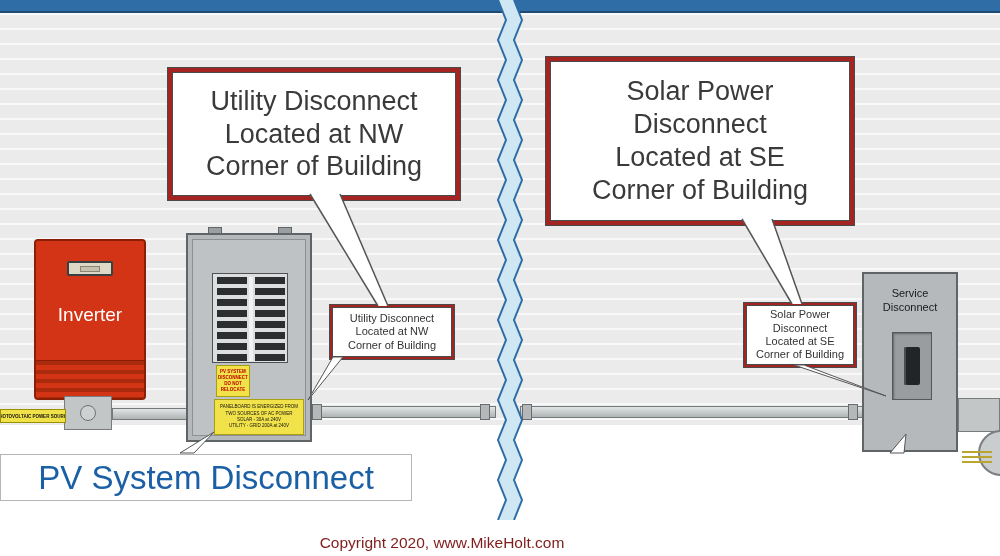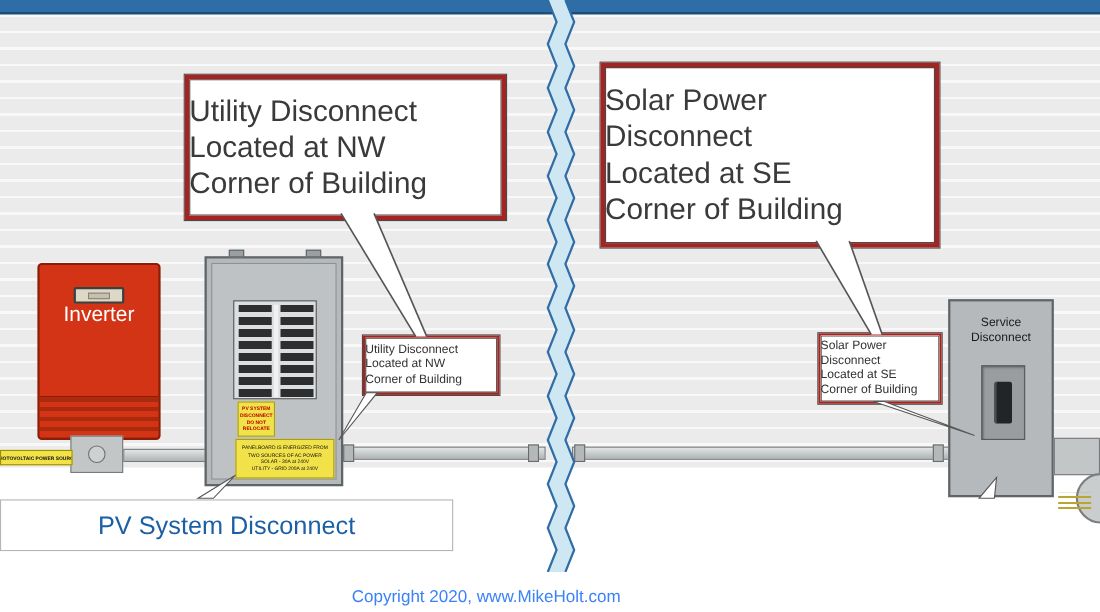--- a/index.html
+++ b/index.html
@@ -25,21 +25,21 @@
   .coupling { width:10px; height:16px; top:404px; background:#b4b8b9; border:1px solid #686c6e; z-index:4; }
 
   
   .inverter {
     left:34px; top:239px; width:112px; height:161px; z-index:3;
     background:#d23415; border:2px solid #8c1e06; border-radius:4px;
     display:flex; flex-direction:column; align-items:center;
   }
   .inv-display { margin-top:20px; width:46px; height:15px; background:#ded8c6; border:2px solid #394042; border-radius:2px; display:flex; align-items:center; justify-content:center; }
   .inv-display-inner { width:20px; height:6px; background:#c6c0ae; border:1px solid #8a8478; }
-  .inv-label { color:#ffffff; font-size:19px; }
+  .inv-label { margin-top:28px; color:#ffffff; font-size:19px; }
   .inv-fins { position:absolute; left:0; right:0; bottom:0; height:38px; border-top:1px solid #8c1e06;
     background:repeating-linear-gradient(to bottom, #aa2a0e 0 4px, #d23415 4px 9px); border-radius:0 0 3px 3px; }
 
   .junction { left:64px; top:396px; width:48px; height:34px; background:#c2c6c7; border:1px solid #787c7e; z-index:4; }
   .knob { position:absolute; left:15px; top:8px; width:16px; height:16px; border-radius:50%; background:#cdd1d2; border:1px solid #6f7375; }
 
   .pv-strip { left:0; top:409px; width:66px; height:14px; background:#f2e24a; border:1px solid #9a8f00; z-index:5;
     display:flex; align-items:center; justify-content:center; font-size:4.5px; font-weight:bold; color:#111; white-space:nowrap; overflow:hidden; }
 
   
@@ -64,38 +64,38 @@
   .handle { position:absolute; left:11px; top:14px; width:16px; height:38px; background:#222527; border-radius:2px; box-shadow:inset 2px 0 0 #4a4e52; }
 
   
   .meter-elbow { left:958px; top:398px; width:42px; height:34px; background:#c2c6c7; border:1px solid #787c7e; z-index:3; }
   .meter-ring { left:978px; top:430px; width:46px; height:46px; border-radius:50%; background:#c9cdcd; border:2px solid #7a7e80; z-index:3; }
   .scribble { left:962px; top:448px; width:30px; height:16px; z-index:4;
     background:repeating-linear-gradient(to bottom, transparent 0 3px, #b9a52f 3px 5px); }
 
   
   .caption { top:454px; height:47px; background:#ffffff; border:1px solid #b5b5b5; z-index:20;
-    display:flex; align-items:center; justify-content:center; font-size:23px; color:#1b5fa5;text-align:center; }
+    display:flex; align-items:center; justify-content:center; font-size:33px; color:#1b5fa5;text-align:center; }
   .cap-left { left:0; width:412px; }
   .cap-right { left:592px; width:360px; }
 
   
   .callout { background:#ffffff; border:4px solid #a32421; box-shadow:0 0 0 1px #4a4a4a, inset 0 0 0 1px #4a4a4a;
-    z-index:30; display:flex; flex-direction:column; align-items:flex-start; justify-content:center; text-align:center; color:#3a3a3a; }
+    z-index:30; display:flex; flex-direction:column; align-items:center; justify-content:center; text-align:center; color:#3a3a3a; }
   .callout.big { font-size:27px; line-height:1.22; }
   .callout.small { border-width:2px; font-size:11px; line-height:1.22; color:#333; }
   .co-utility-big { left:168px; top:68px; width:292px; height:132px; }
   .co-solar-big { left:546px; top:57px; width:308px; height:168px; }
   .co-utility-small { left:330px; top:305px; width:124px; height:54px; }
   .co-solar-small { left:744px; top:303px; width:112px; height:64px; }
 
   .overlay { left:0; top:0; width:1000px; height:556px; z-index:40; pointer-events:none; }
 
   
-  .copyright { left:0; top:534px; width:884px; text-align:center; font-size:15.5px; color:#3b82f6; z-index:2; }
+  .copyright { left:0; top:534px; width:884px; text-align:center; font-size:15.5px; color:#7f1d1d; z-index:2; }
 </style>
 </head>
 <body>
 
 <div id="canvas">
 
   <svg class="abs bricks" width="1000" height="48">
     <defs>
       <pattern id="bp" width="52" height="24" patternUnits="userSpaceOnUse">
         <rect width="52" height="24" fill="#e3e4e5"></rect>

